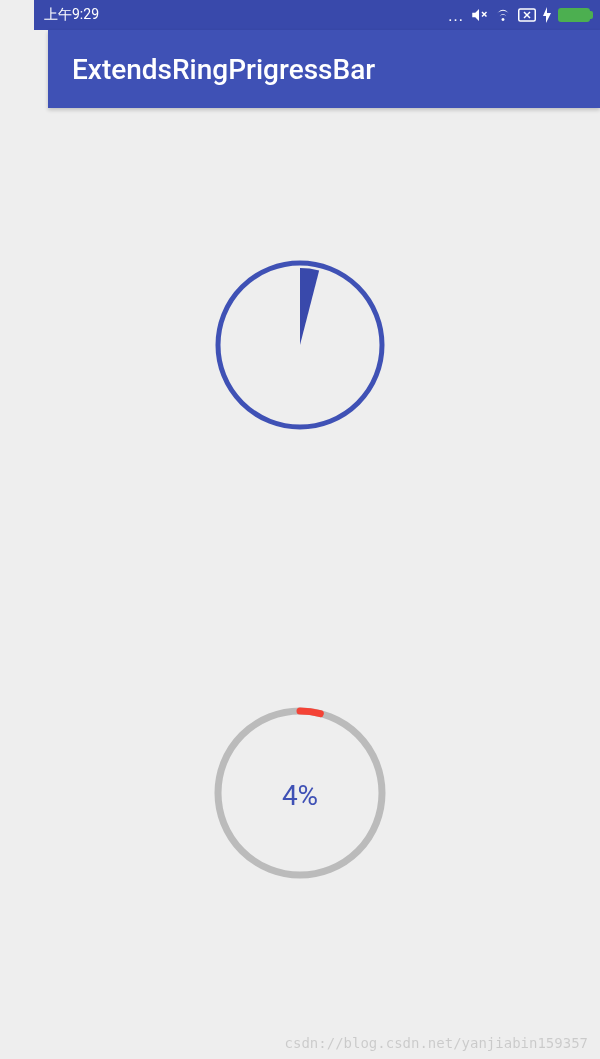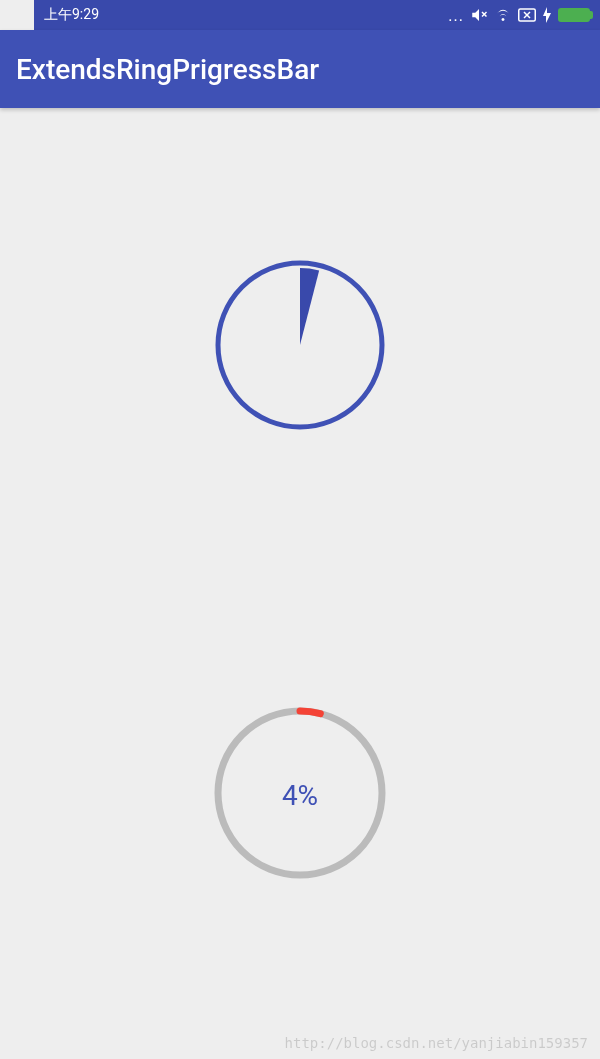--- a/index.html
+++ b/index.html
@@ -55,24 +55,25 @@
       height: 8px;
       background: #4caf50;
       border-radius: 0 2px 2px 0;
     }
     .app-bar {
       height: 78px;
       background: #3f51b5;
       color: white;
       display: flex;
       align-items: center;
-      padding: 0 16px;
+      padding: 0 24px;
       font-size: 28px;
       font-weight: 500;
       box-shadow: 0 2px 4px rgba(0,0,0,0.2);
+      margin-left: 48px;
     }
     .content {
       position: relative;
       height: calc(100% - 108px);
     }
     .pie-progress-container {
       position: absolute;
       top: 150px;
       left: 50%;
       transform: translateX(-50%);
@@ -158,13 +159,13 @@
   <div class="ring-progress-container">
     <svg id="ring-svg" width="178" height="178" viewBox="0 0 178 178">
       <circle id="ring-bg" cx="89" cy="89" fill="none" r="82" stroke="#bbbbbb" stroke-width="7"></circle>
       <circle id="ring-fg" cx="89" cy="89" fill="none" stroke-linecap="round" transform="rotate(-90 89 89)" r="82" stroke="#f44336" stroke-width="7" stroke-dasharray="515.221195188726" stroke-dashoffset="494.61234738117696"></circle>
     </svg>
     <div class="ring-center-text">4%</div>
   </div>
 
 </div>
 
-<div class="watermark">http://blog.csdn.net/yanjiabin159357</div>
+<div class="watermark">csdn://blog.csdn.net/yanjiabin159357</div>
 
 </body></html>

